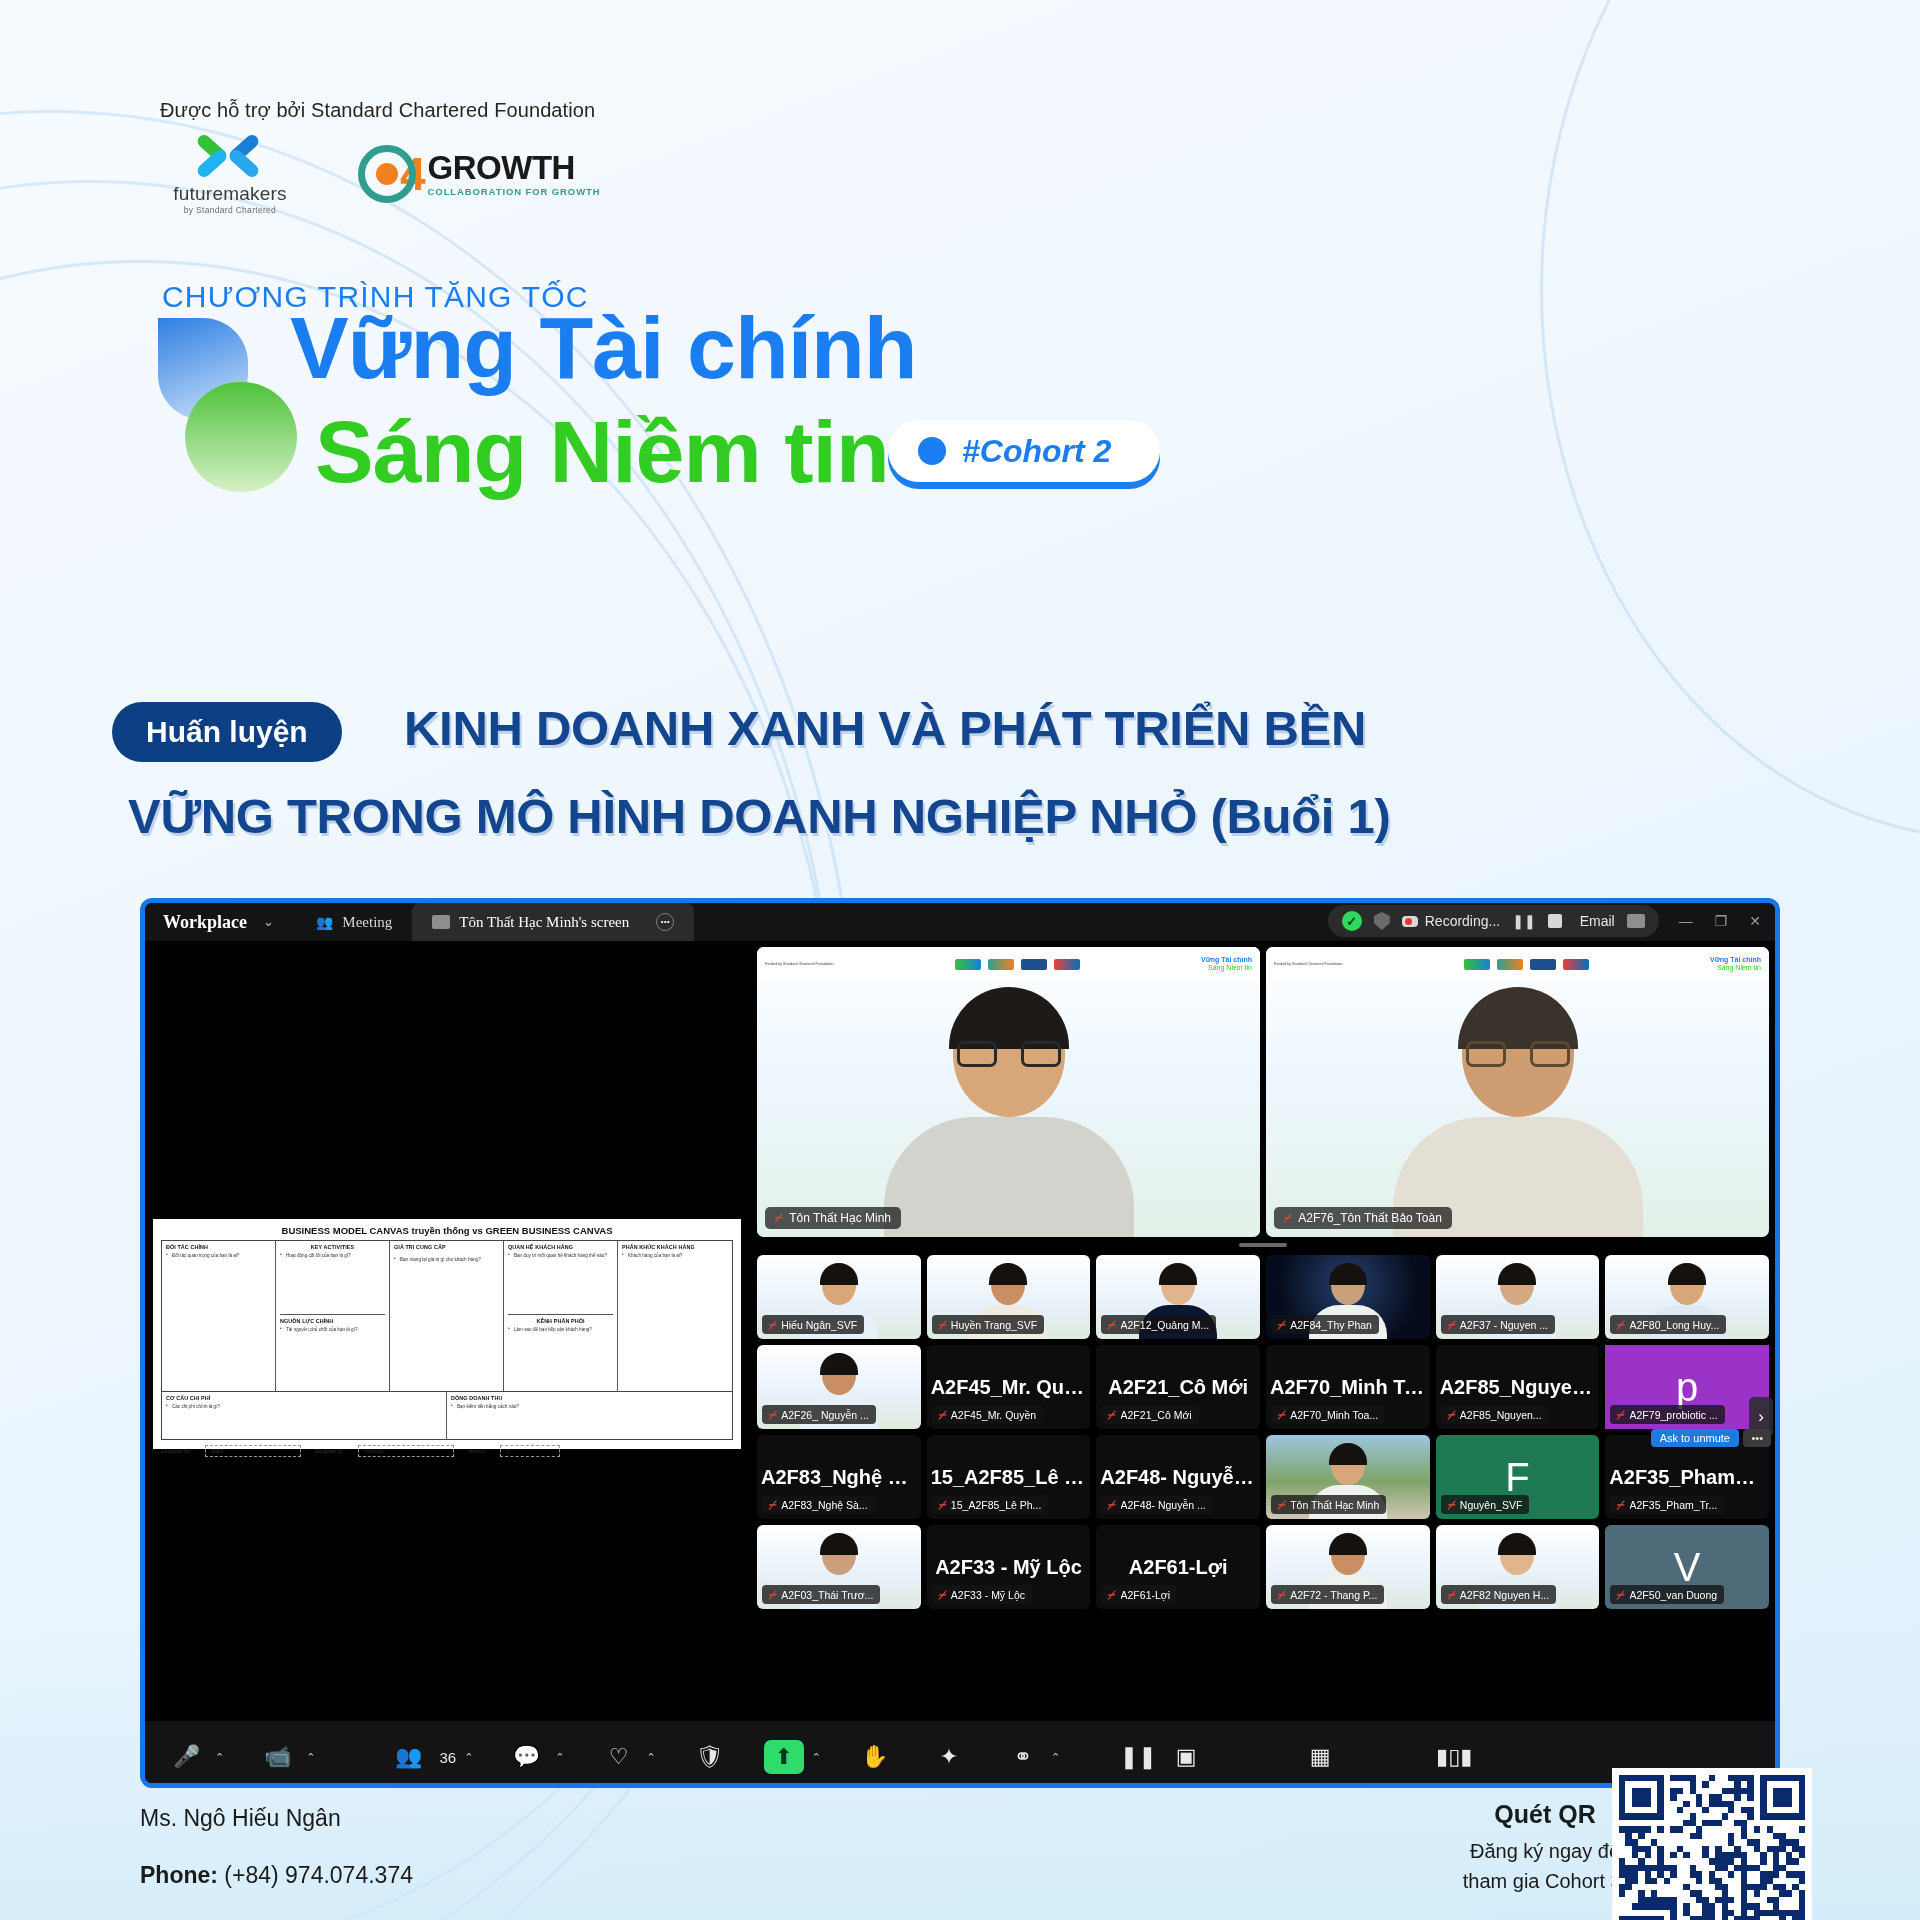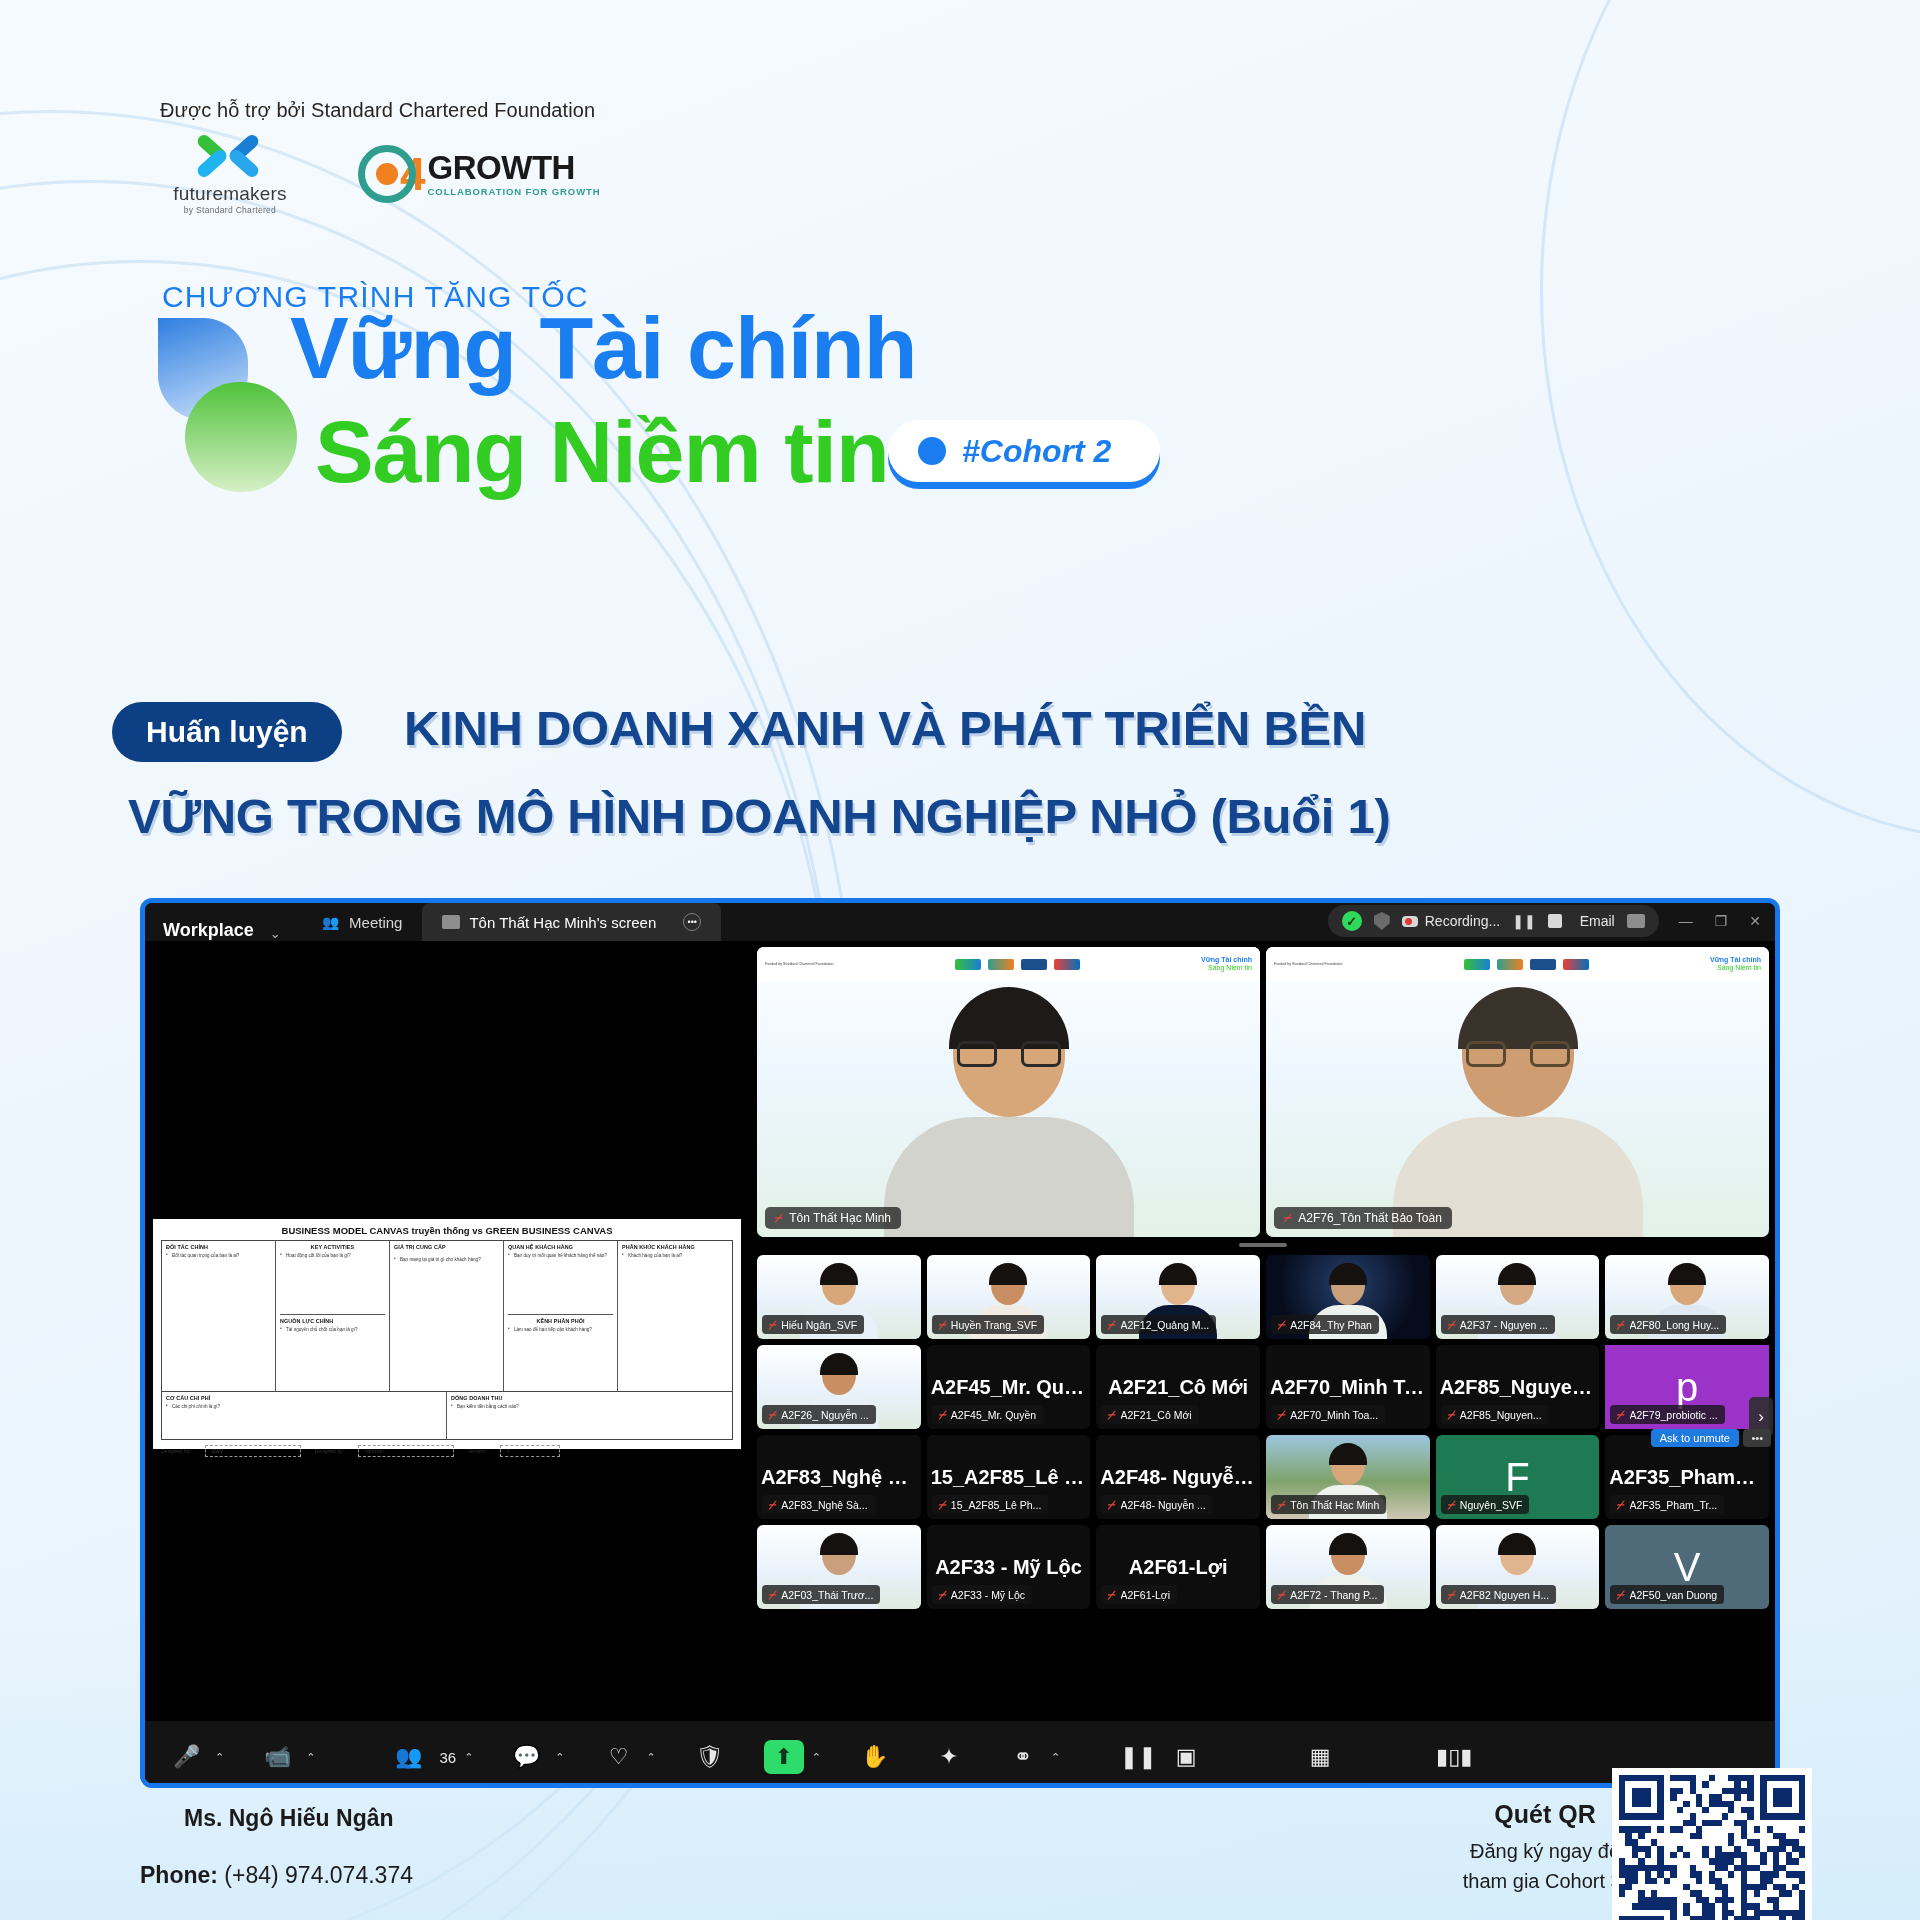--- a/index.html
+++ b/index.html
@@ -81,21 +81,21 @@
           color:#14468f; letter-spacing:-.3px; white-space:nowrap;
           text-shadow: 2px 3px 0 rgba(150,180,215,.55);}
   .hl-2 { position:absolute; left:128px; top:788px; font-size:49px; font-weight:bold;
           color:#14468f; letter-spacing:-.3px; white-space:nowrap;
           text-shadow: 2px 3px 0 rgba(150,180,215,.55);}
 
   
   .shot { position:absolute; left:140px; top:898px; width:1640px; height:890px;
           background:#1b1b1b; border:5px solid #1676ea; border-radius:12px; overflow:hidden;}
   .topbar { height:38px; background:#141414; display:flex; align-items:center; position:relative;}
-  .tb-left { display:flex; align-items:flex-end; gap:0; height:100%;}
+  .tb-left { display:flex; align-items:center; gap:0; height:100%;font-family:Liberation Serif, serif;}
   .tb-app { color:#fff; font-size:18px; font-weight:bold; padding:0 16px 0 18px;}
   .tb-chev { color:#b9b9b9; font-size:13px; padding-right:22px;}
   .tb-tab { display:flex; align-items:center; gap:9px; color:#d8d8d8; font-size:15px;
             height:100%; padding:0 20px; }
   .tb-tab.active { background:#2b2b2b; border-radius:8px 8px 0 0; color:#fff;}
   .tb-ico { font-size:14px; display:inline-block;}
   .tb-thumb { width:18px;height:14px;background:#8e8e8e;border-radius:2px; display:inline-block;}
   .tb-right { position:absolute; right:14px; top:2px; display:flex; align-items:center; gap:0;}
   .tb-pill { background:#2b2b2b; border-radius:18px; height:32px; display:flex; align-items:center;
              gap:12px; padding:0 14px;}
@@ -725,21 +725,21 @@
       </div>
       <div class="cgrp" style="margin-left:60px;">
         <div class="cbtn">▮▯▮</div>
       </div>
     </div>
   </div>
 </div>
 
 <div class="footer">
   <div class="fcol1">
-    <div class="frow" style="font-weight:bold;margin-left:44px;">Ms. Ngô Hiếu Ngân</div>
+    <div class="frow" style="font-weight:normal;">Ms. Ngô Hiếu Ngân</div>
     <div class="frow">
       <b>Phone:</b>
       <span>(+84) 974.074.374</span>
     </div>
   </div>
 </div>
 
 <div class="qr-block" style="right:250px;top:1800px;width:250px;">
   <div class="qr-t1">Quét QR</div>
   <div class="qr-t2">

